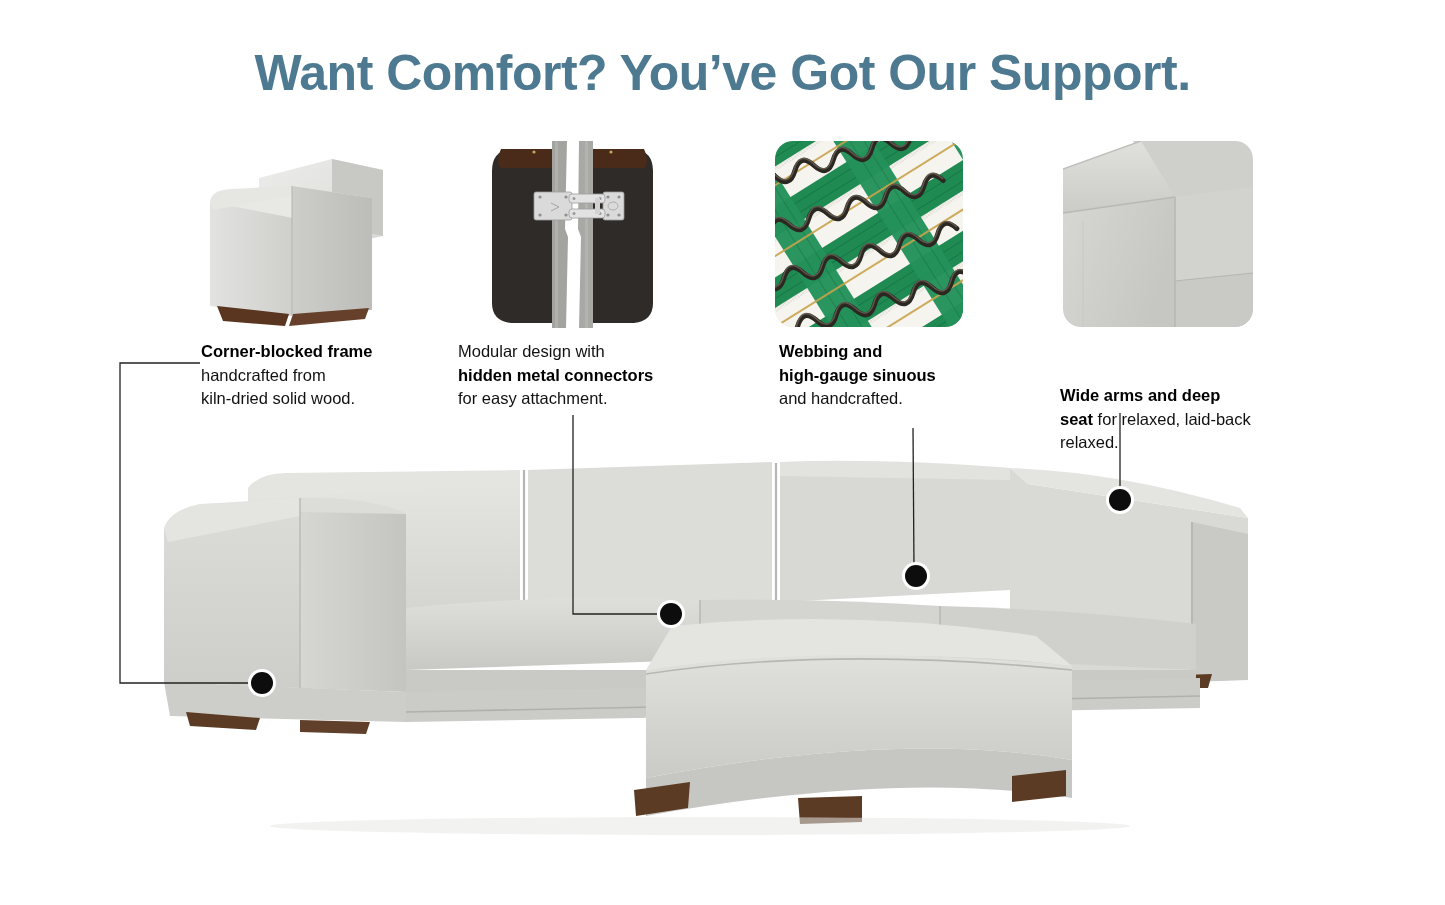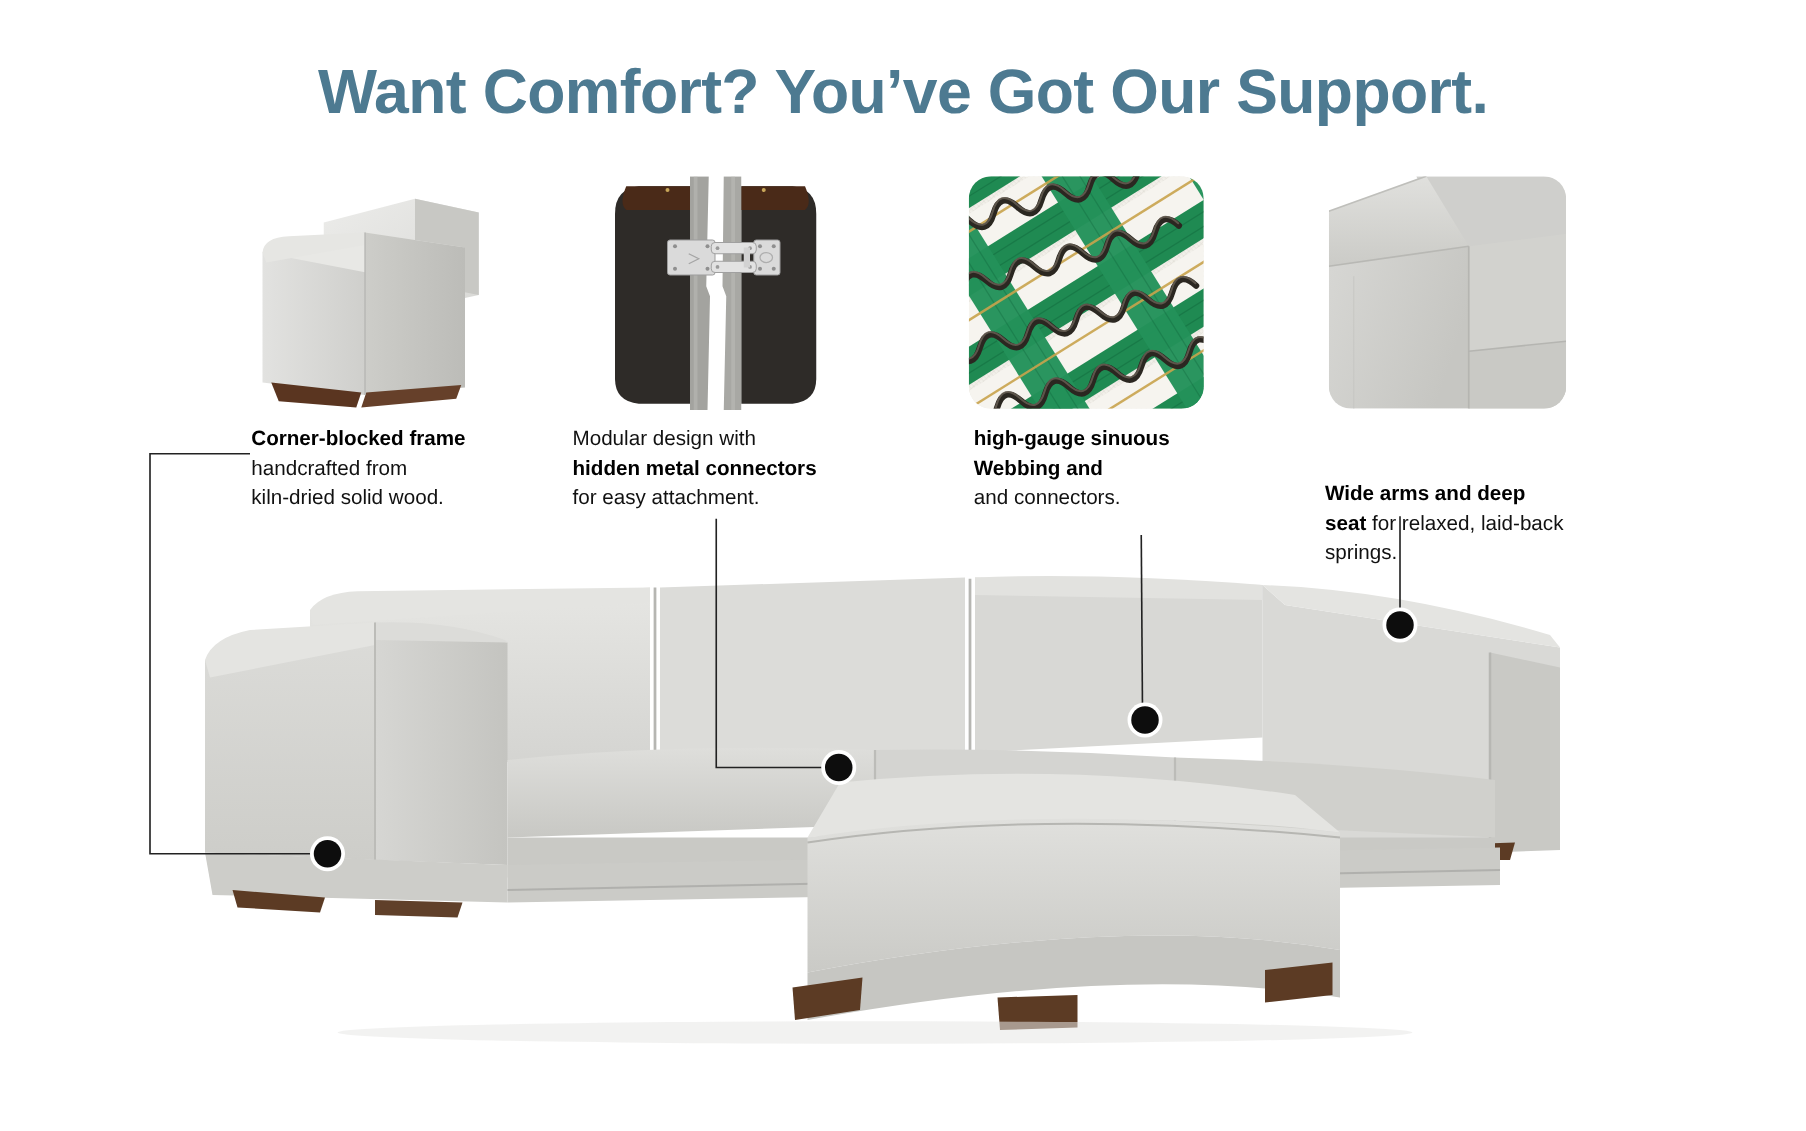--- a/index.html
+++ b/index.html
@@ -242,29 +242,29 @@
     <div>kiln-dried solid wood.</div>
   </div>
 
   <div class="caption" style="left:458px;top:340px;width:280px;">
     <div>Modular design with</div>
     <div><b>hidden metal connectors</b></div>
     <div>for easy attachment.</div>
   </div>
 
   <div class="caption" style="left:779px;top:340px;width:240px;">
+    <div><b>Webbing and</b></div>
     <div><b>high-gauge sinuous</b></div>
-    <div><b>Webbing and</b></div>
-    <div>and connectors.</div>
+    <div>and handcrafted.</div>
   </div>
 
   <div class="caption" style="left:1060px;top:340px;width:260px;margin-top:44px;">
     <div><b>Wide arms and deep</b></div>
     <div><b>seat</b><span> for relaxed, laid-back</span></div>
-    <div>springs.</div>
+    <div>relaxed.</div>
   </div>
 
   <div class="hero">
     <svg viewBox="0 0 1445 430" width="1445" height="430" preserveAspectRatio="none">
       <defs>
         <linearGradient id="fabA" x1="0" y1="0" x2="0" y2="1">
           <stop offset="0" stop-color="#dcdcd9"></stop>
             <stop offset="1" stop-color="#cdcdc9"></stop>
         </linearGradient>
         <linearGradient id="fabB" x1="0" y1="0" x2="1" y2="0">

